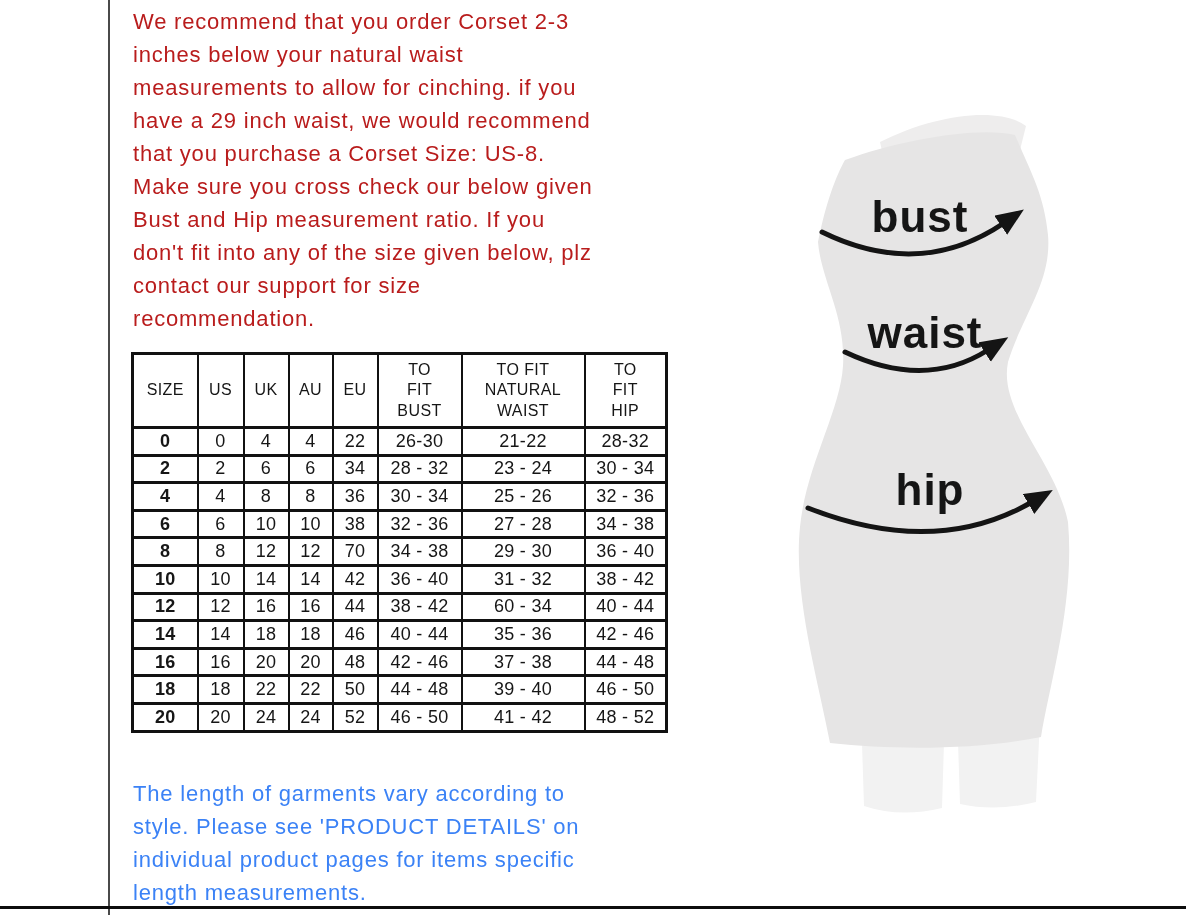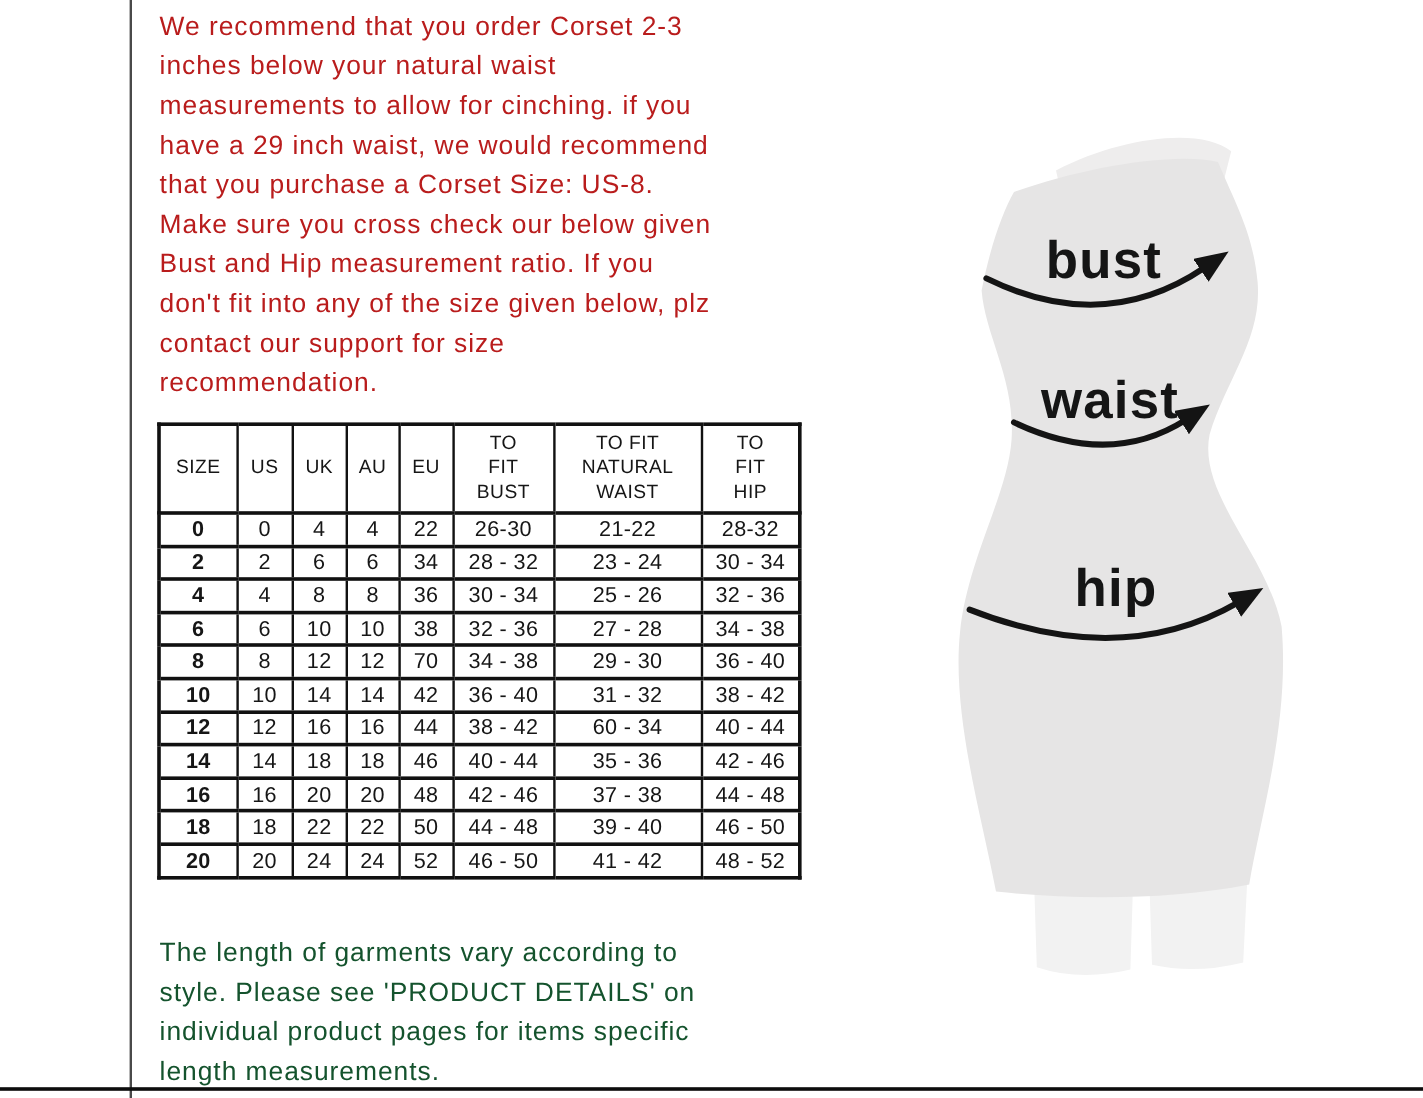--- a/index.html
+++ b/index.html
@@ -34,21 +34,21 @@
     color: #b91c1c;
   }
   .footer-paragraph {
     position: absolute;
     left: 133px; top: 777px;
     width: 560px;
     font-size: 22px;
     line-height: 33px;
     letter-spacing: 0.8px;
     white-space: pre-line;
-    color: #14532d;
+    color: #3b82f6;
   }
   table.size-table {
     position: absolute;
     left: 131px; top: 352px;
     width: 534px;
     border-collapse: collapse;
     table-layout: fixed;
     background: #ffffff;
   }
   table.size-table th, table.size-table td {

